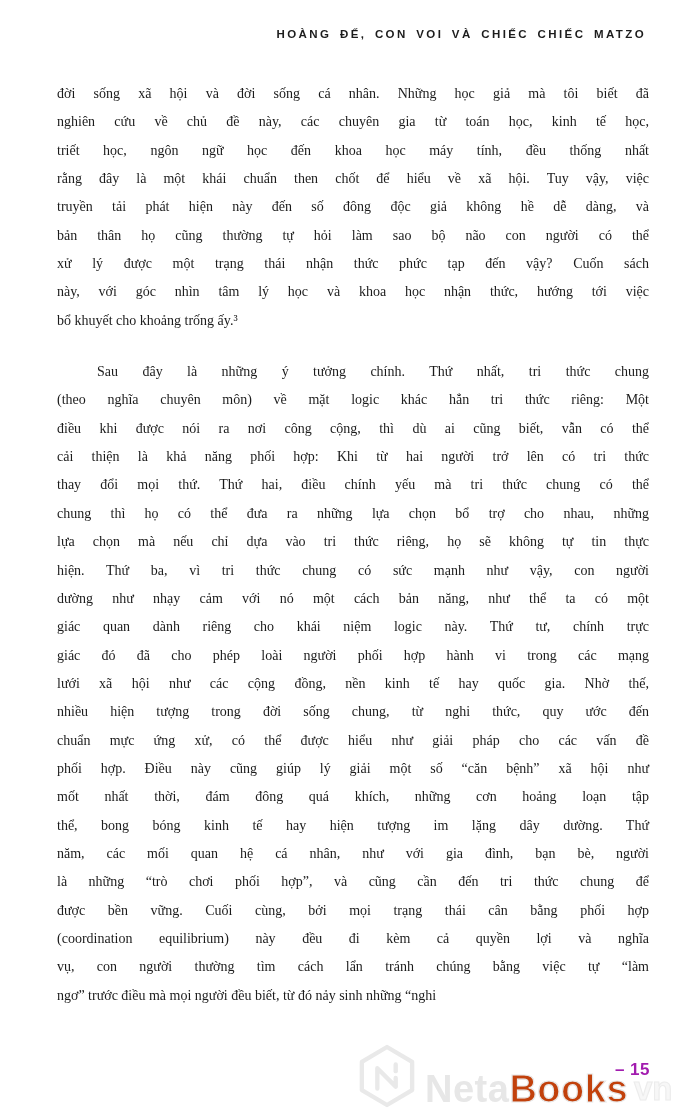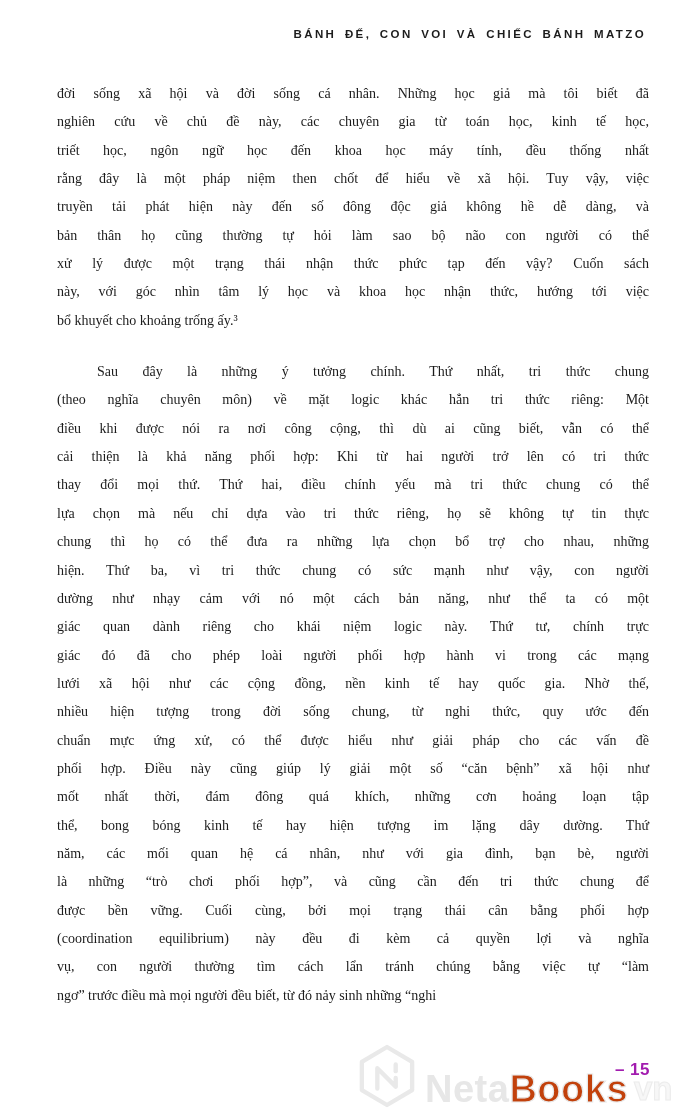--- a/index.html
+++ b/index.html
@@ -61,42 +61,42 @@
     font-family:Liberation Sans, sans-serif;
     font-size:17px;font-weight:600;color:#a21caf;
     z-index:2;letter-spacing:0.5px;
   }
 </style>
 </head>
 <body>
 
 <div id="page">
 
-  <div id="running-head">BÁNH ĐẾ, CON VOI VÀ CHIẾC BÁNH MATZO</div>
+  <div id="running-head">HOÀNG ĐẾ, CON VOI VÀ CHIẾC CHIẾC MATZO</div>
 
   <main id="body-text">
     <div class="para">
         <div class="line">đời sống xã hội và đời sống cá nhân. Những học giả mà tôi biết đã</div>
         <div class="line">nghiên cứu về chủ đề này, các chuyên gia từ toán học, kinh tế học,</div>
         <div class="line">triết học, ngôn ngữ học đến khoa học máy tính, đều thống nhất</div>
-        <div class="line">rằng đây là một pháp niệm then chốt để hiểu về xã hội. Tuy vậy, việc</div>
+        <div class="line">rằng đây là một khái chuẩn then chốt để hiểu về xã hội. Tuy vậy, việc</div>
         <div class="line">truyền tải phát hiện này đến số đông độc giả không hề dễ dàng, và</div>
         <div class="line">bản thân họ cũng thường tự hỏi làm sao bộ não con người có thể</div>
         <div class="line">xử lý được một trạng thái nhận thức phức tạp đến vậy? Cuốn sách</div>
         <div class="line">này, với góc nhìn tâm lý học và khoa học nhận thức, hướng tới việc</div>
         <div class="line">bổ khuyết cho khoảng trống ấy.³</div>
       </div>
     <div class="para indent">
         <div class="line">Sau đây là những ý tưởng chính. Thứ nhất, tri thức chung</div>
         <div class="line">(theo nghĩa chuyên môn) về mặt logic khác hẳn tri thức riêng: Một</div>
         <div class="line">điều khi được nói ra nơi công cộng, thì dù ai cũng biết, vẫn có thể</div>
         <div class="line">cải thiện là khả năng phối hợp: Khi từ hai người trở lên có tri thức</div>
         <div class="line">thay đổi mọi thứ. Thứ hai, điều chính yếu mà tri thức chung có thể</div>
+        <div class="line">chung thì họ có thể đưa ra những lựa chọn bổ trợ cho nhau, những</div>
         <div class="line">lựa chọn mà nếu chỉ dựa vào tri thức riêng, họ sẽ không tự tin thực</div>
-        <div class="line">chung thì họ có thể đưa ra những lựa chọn bổ trợ cho nhau, những</div>
         <div class="line">hiện. Thứ ba, vì tri thức chung có sức mạnh như vậy, con người</div>
         <div class="line">dường như nhạy cảm với nó một cách bản năng, như thể ta có một</div>
         <div class="line">giác quan dành riêng cho khái niệm logic này. Thứ tư, chính trực</div>
         <div class="line">giác đó đã cho phép loài người phối hợp hành vi trong các mạng</div>
         <div class="line">lưới xã hội như các cộng đồng, nền kinh tế hay quốc gia. Nhờ thế,</div>
         <div class="line">nhiều hiện tượng trong đời sống chung, từ nghi thức, quy ước đến</div>
         <div class="line">chuẩn mực ứng xử, có thể được hiểu như giải pháp cho các vấn đề</div>
         <div class="line">phối hợp. Điều này cũng giúp lý giải một số “căn bệnh” xã hội như</div>
         <div class="line">mốt nhất thời, đám đông quá khích, những cơn hoảng loạn tập</div>
         <div class="line">thể, bong bóng kinh tế hay hiện tượng im lặng dây dường. Thứ</div>

